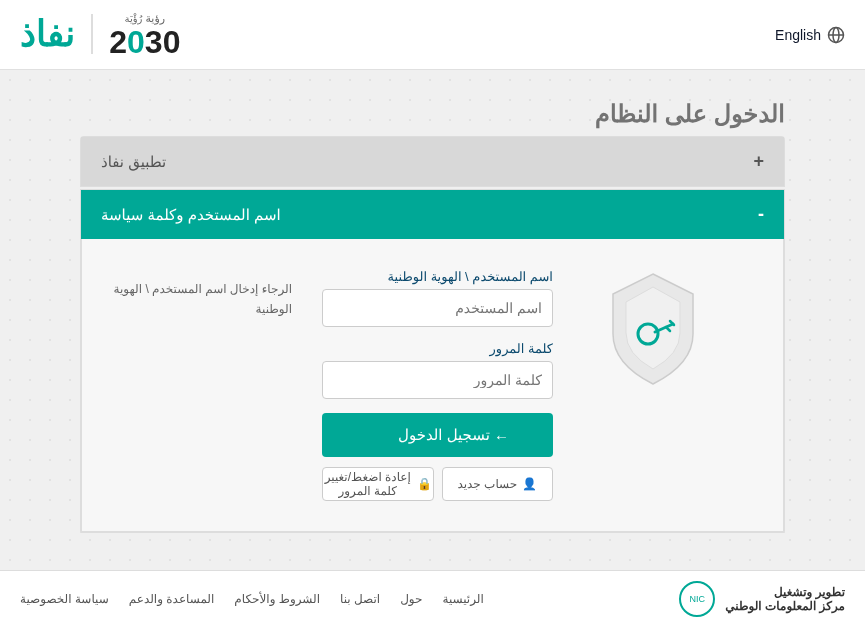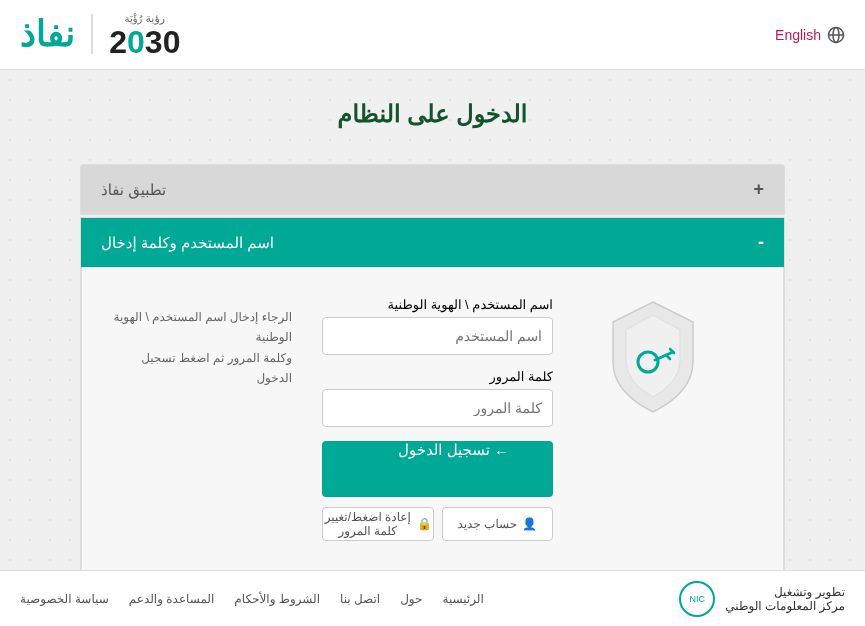--- a/index.html
+++ b/index.html
@@ -22,21 +22,21 @@
       justify-content: space-between;
       padding: 0 20px;
       border-bottom: 1px solid #e0e0e0;
       position: relative;
       z-index: 10;
     }
     .header-left {
       display: flex;
       align-items: center;
       gap: 6px;
-      color: #be185d;
+      color: #0f172a;
       font-size: 14px;
       cursor: pointer;
     }
     .globe-icon {
       width: 18px;
       height: 18px;
     }
     .header-right {
       display: flex;
       align-items: center;
@@ -83,25 +83,25 @@
     }
 
     
     .main-content {
       position: relative;
       z-index: 1;
       padding: 30px 80px;
     }
 
     .page-title {
-      text-align: center;
+      text-align: right;
       font-size: 24px;
       font-weight: bold;
-      color: #14532d;
-      margin-bottom: 36px;
+      color: #737373;
+      margin-bottom: 8px;
     }
 
     
     .accordion {
       margin-bottom: 0;
       border-radius: 4px;
       overflow: hidden;
     }
 
     .accordion-item {
@@ -153,21 +153,21 @@
       position: relative;
     }
 
     .form-right {
       flex: 1;
     }
 
     .field-label {
       text-align: right;
       font-size: 13px;
-      color: #000000;
+      color: #0c4a6e;
       margin-bottom: 5px;
       display: block;
     }
 
     .form-input {
       width: 100%;
       height: 38px;
       border: 1px solid #ccc;
       border-radius: 4px;
       padding: 0 10px;
@@ -182,28 +182,29 @@
     .form-instruction {
       font-size: 12px;
       color: #666;
       text-align: right;
       line-height: 1.7;
       margin-top: 10px;
     }
 
     .btn-login {
       width: 100%;
-      height: 56px;
+      height: 44px;
       background: #00a896;
       color: #fff;
       border: none;
       border-radius: 4px;
       font-size: 15px;
       cursor: pointer;
       display: flex;
+      align-items: center;
       justify-content: center;
       gap: 8px;
       margin-bottom: 10px;
       padding-left: 32px;
     }
 
     .secondary-buttons {
       display: flex;
       gap: 8px;
       justify-content: space-between;
@@ -255,21 +256,21 @@
 
     .footer-right {
       display: flex;
       align-items: center;
       gap: 10px;
     }
 
     .footer-org {
       font-size: 12px;
       color: #333;
-      font-weight: normal;
+      font-weight: bold;
     }
 
     .nic-badge {
       width: 36px;
       height: 36px;
       border: 2px solid #00a896;
       border-radius: 50%;
       display: flex;
       align-items: center;
       justify-content: center;
@@ -312,21 +313,21 @@
     <div class="accordion-item">
       <div class="accordion-header inactive">
         <span class="accordion-icon">+</span>
         <span>تطبيق نفاذ</span>
       </div>
     </div>
 
     <div class="accordion-item">
       <div class="accordion-header active">
         <span class="accordion-icon">-</span>
-        <span>اسم المستخدم وكلمة إدخال</span>
+        <span>اسم المستخدم وكلمة سياسة</span>
       </div>
 
       <div class="login-form-area">
 
         <div class="form-illustration">
           <svg width="110" height="120" viewBox="0 0 110 120">
 
             <path d="M55 5 L95 25 L95 65 Q95 95 55 115 Q15 95 15 65 L15 25 Z" fill="#e8e8e8" stroke="#ccc" stroke-width="1.5"></path>
 
             <path d="M55 18 L82 33 L82 64 Q82 85 55 100 Q28 85 28 64 L28 33 Z" fill="#f0f0f0" stroke="#ddd" stroke-width="1"></path>
@@ -356,21 +357,20 @@
             </button>
             <button class="btn-secondary">
               <span>🔒</span>
               <span>إعادة اضغط/تغيير كلمة المرور</span>
             </button>
           </div>
         </div>
 
         <div class="form-instruction" style="flex:0 0 180px; ">
           <span>الرجاء إدخال اسم المستخدم \ الهوية الوطنية</span><br>
-          <span>وكلمة المرور ثم اضغط تسجيل الدخول</span>
         </div>
       </div>
     </div>
   </div>
 
 </main>
 
 <footer class="footer">
   <div class="footer-right">
     <span class="footer-org">

